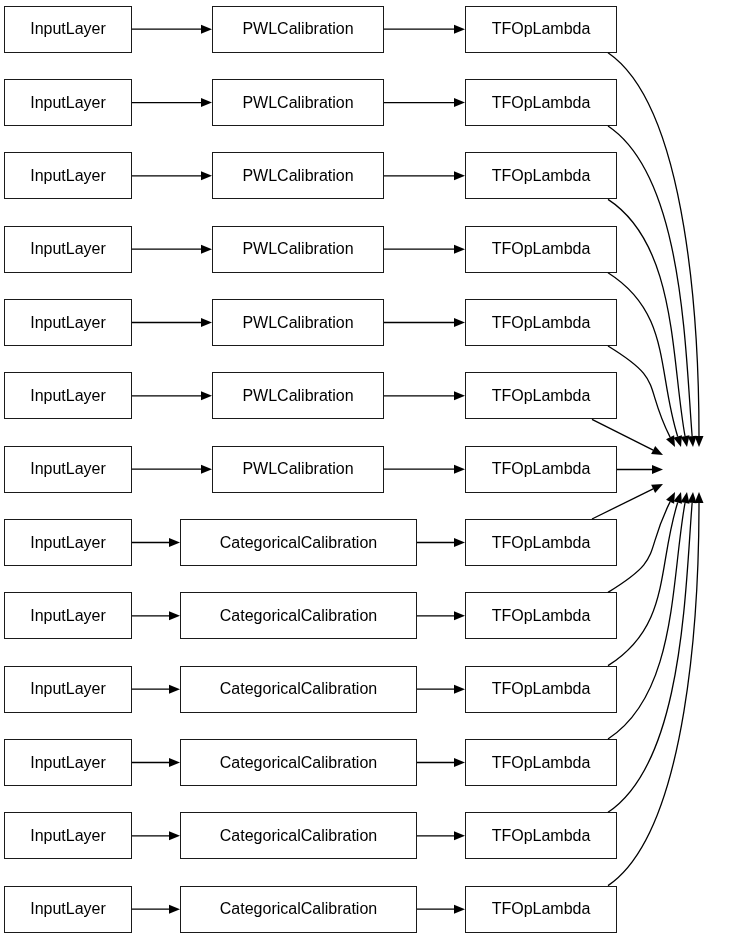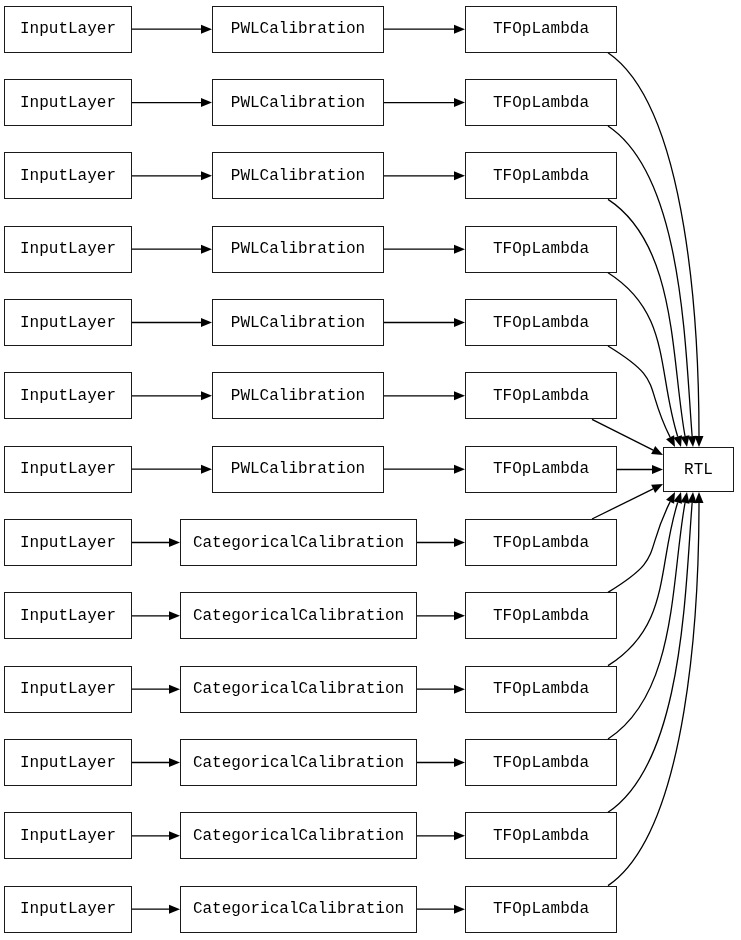--- a/index.html
+++ b/index.html
@@ -6,21 +6,21 @@
     margin: 0;
     padding: 0;
     background: #ffffff;
   }
   #diagram {
     position: relative;
     width: 741px;
     height: 940px;
     background: #ffffff;
     overflow: hidden;
-    font-family: Liberation Mono, monospace;
+    font-family: Liberation Sans, sans-serif;
     text-align: right;
   }
   .node {
     position: absolute;
     box-sizing: border-box;
     border: 1.4px solid #1a1a1a;
     background: #ffffff;
     color: #000000;
     display: flex;
     align-items: center;
@@ -155,14 +155,13 @@
     <div class="node" style="left: 465px; top: 665.67px; width: 152px; height: 47px;">TFOpLambda</div>
     <div class="node" style="left: 4px; top: 739px; width: 128px; height: 47px;">InputLayer</div>
     <div class="node" style="left: 180px; top: 739px; width: 237px; height: 47px;">CategoricalCalibration</div>
     <div class="node" style="left: 465px; top: 739px; width: 152px; height: 47px;">TFOpLambda</div>
     <div class="node" style="left: 4px; top: 812.33px; width: 128px; height: 47px;">InputLayer</div>
     <div class="node" style="left: 180px; top: 812.33px; width: 237px; height: 47px;">CategoricalCalibration</div>
     <div class="node" style="left: 465px; top: 812.33px; width: 152px; height: 47px;">TFOpLambda</div>
     <div class="node" style="left: 4px; top: 885.66px; width: 128px; height: 47px;">InputLayer</div>
     <div class="node" style="left: 180px; top: 885.66px; width: 237px; height: 47px;">CategoricalCalibration</div>
     <div class="node" style="left: 465px; top: 885.66px; width: 152px; height: 47px;">TFOpLambda</div>
-    <div class="node" style="left: 663px; top: 447px; width: 71px; height: 45px;">RTL</div>
   </div>
 
 </body></html>

